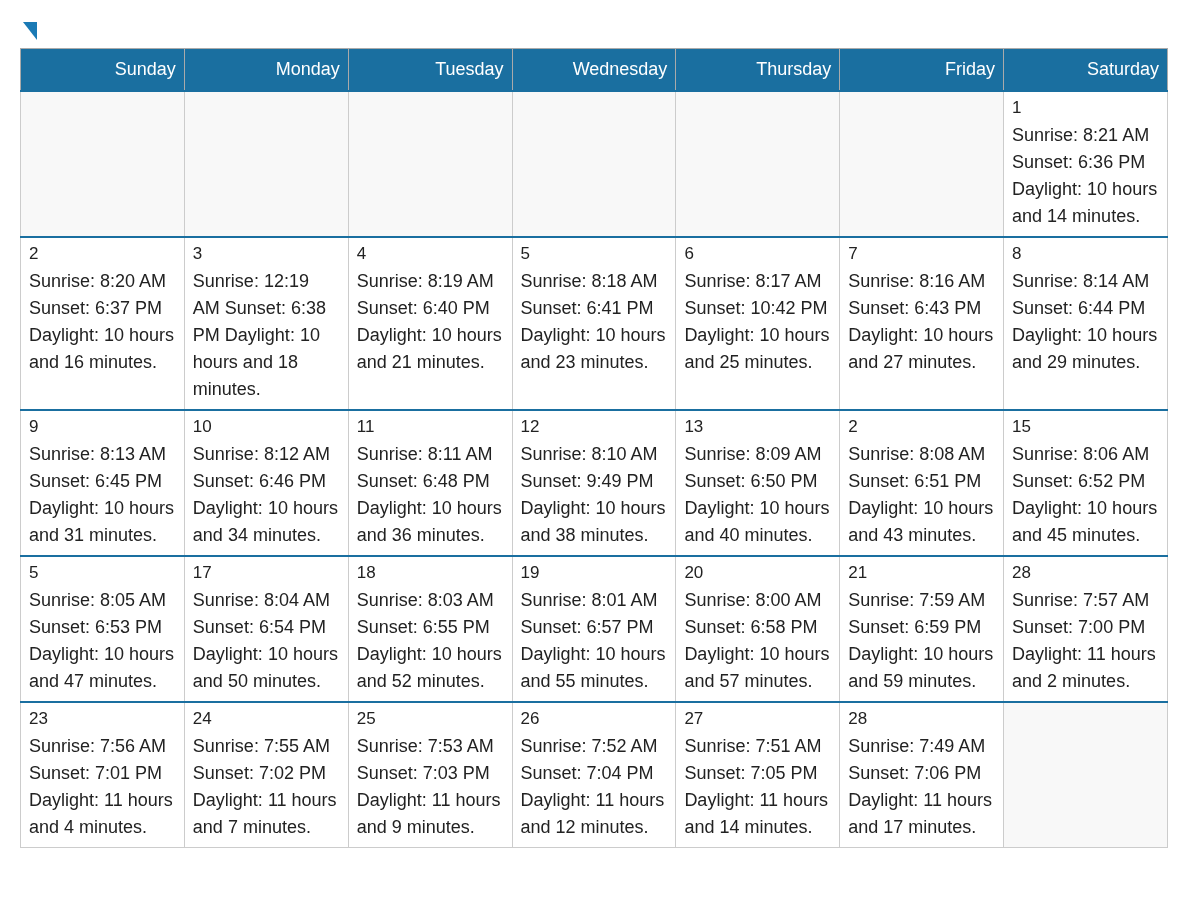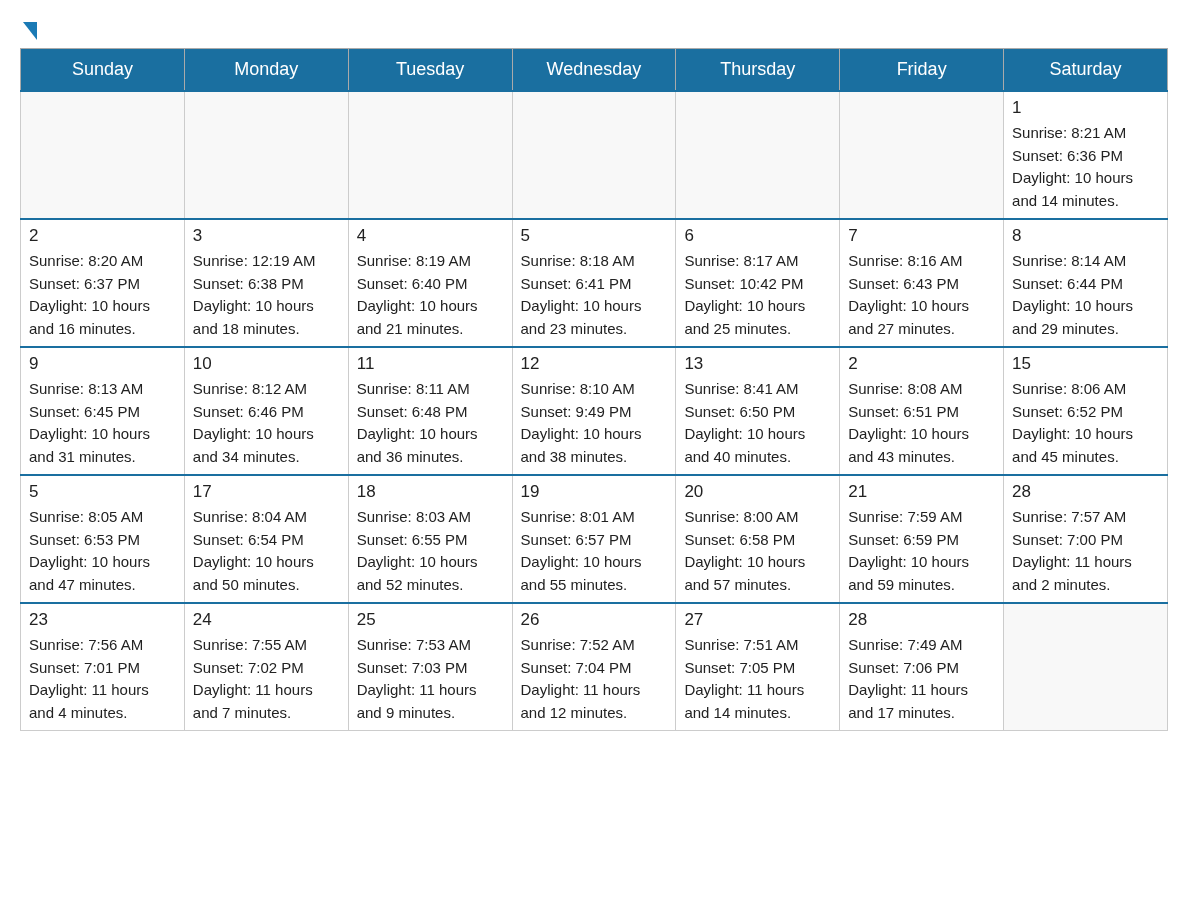--- a/index.html
+++ b/index.html
@@ -68,21 +68,21 @@
       width: 100%;
       border-collapse: collapse;
       border: 1px solid #aaa;
     }
     .calendar th {
       background-color: #1a6fa0;
       color: #fff;
       font-size: 18px;
       font-weight: normal;
       padding: 10px 8px;
-      text-align: center;
+      text-align: right;
       border: 1px solid #aaa;
     }
     .calendar td {
       vertical-align: top;
       border: 1px solid #ccc;
       padding: 6px 8px;
       width: calc(100% / 7);
       min-height: 110px;
       font-size: 13px;
       color: #222;
@@ -91,21 +91,21 @@
     .calendar td.empty {
       background: #f8f8f8;
     }
     .day-number {
       font-size: 17px;
       font-weight: normal;
       margin-bottom: 4px;
       display: block;
     }
     .day-info {
-      font-size: 15px;
+      font-size: 18px;
       line-height: 1.5;
       color: #222;
     }
     .week-row td {
       border-top: 2px solid #1a6fa0;
     }
   </style>
 </head>
 <body>
 
@@ -216,21 +216,21 @@
 Daylight: 10 hours and 36 minutes.</div>
         </td>
         <td>
           <span class="day-number">12</span>
           <div class="day-info">Sunrise: 8:10 AM
 Sunset: 9:49 PM
 Daylight: 10 hours and 38 minutes.</div>
         </td>
         <td>
           <span class="day-number">13</span>
-          <div class="day-info">Sunrise: 8:41 AM
+          <div class="day-info">Sunrise: 8:09 AM
 Sunset: 6:50 PM
 Daylight: 10 hours and 40 minutes.</div>
         </td>
         <td>
           <span class="day-number">2</span>
           <div class="day-info">Sunrise: 8:08 AM
 Sunset: 6:51 PM
 Daylight: 10 hours and 43 minutes.</div>
         </td>
         <td>

